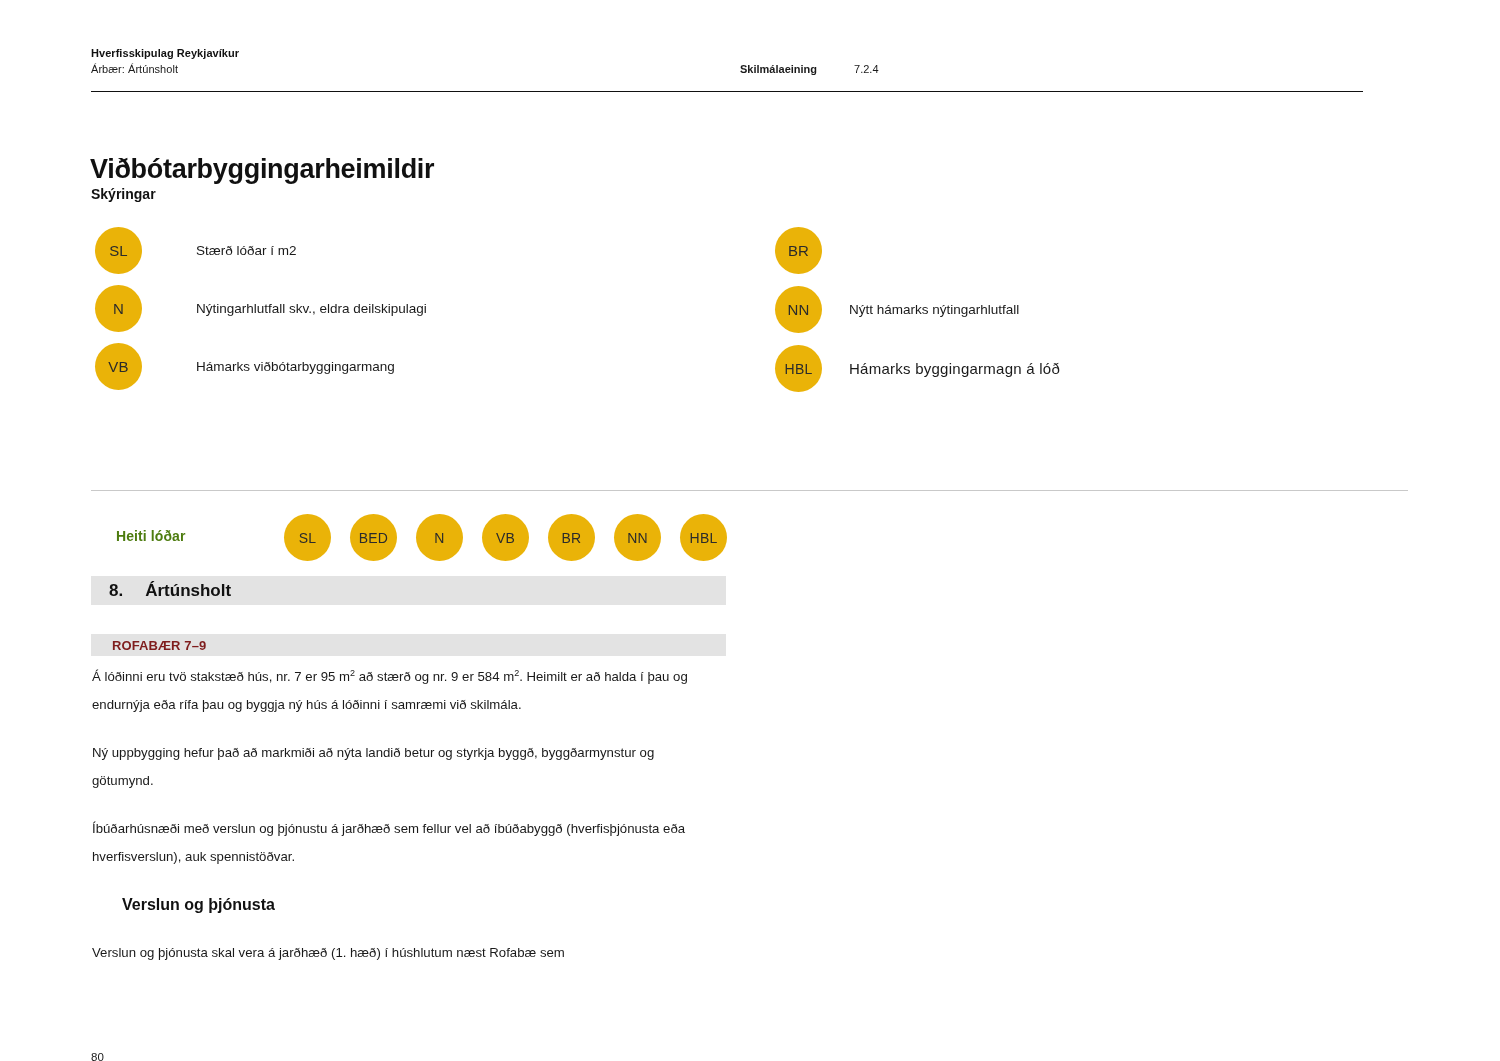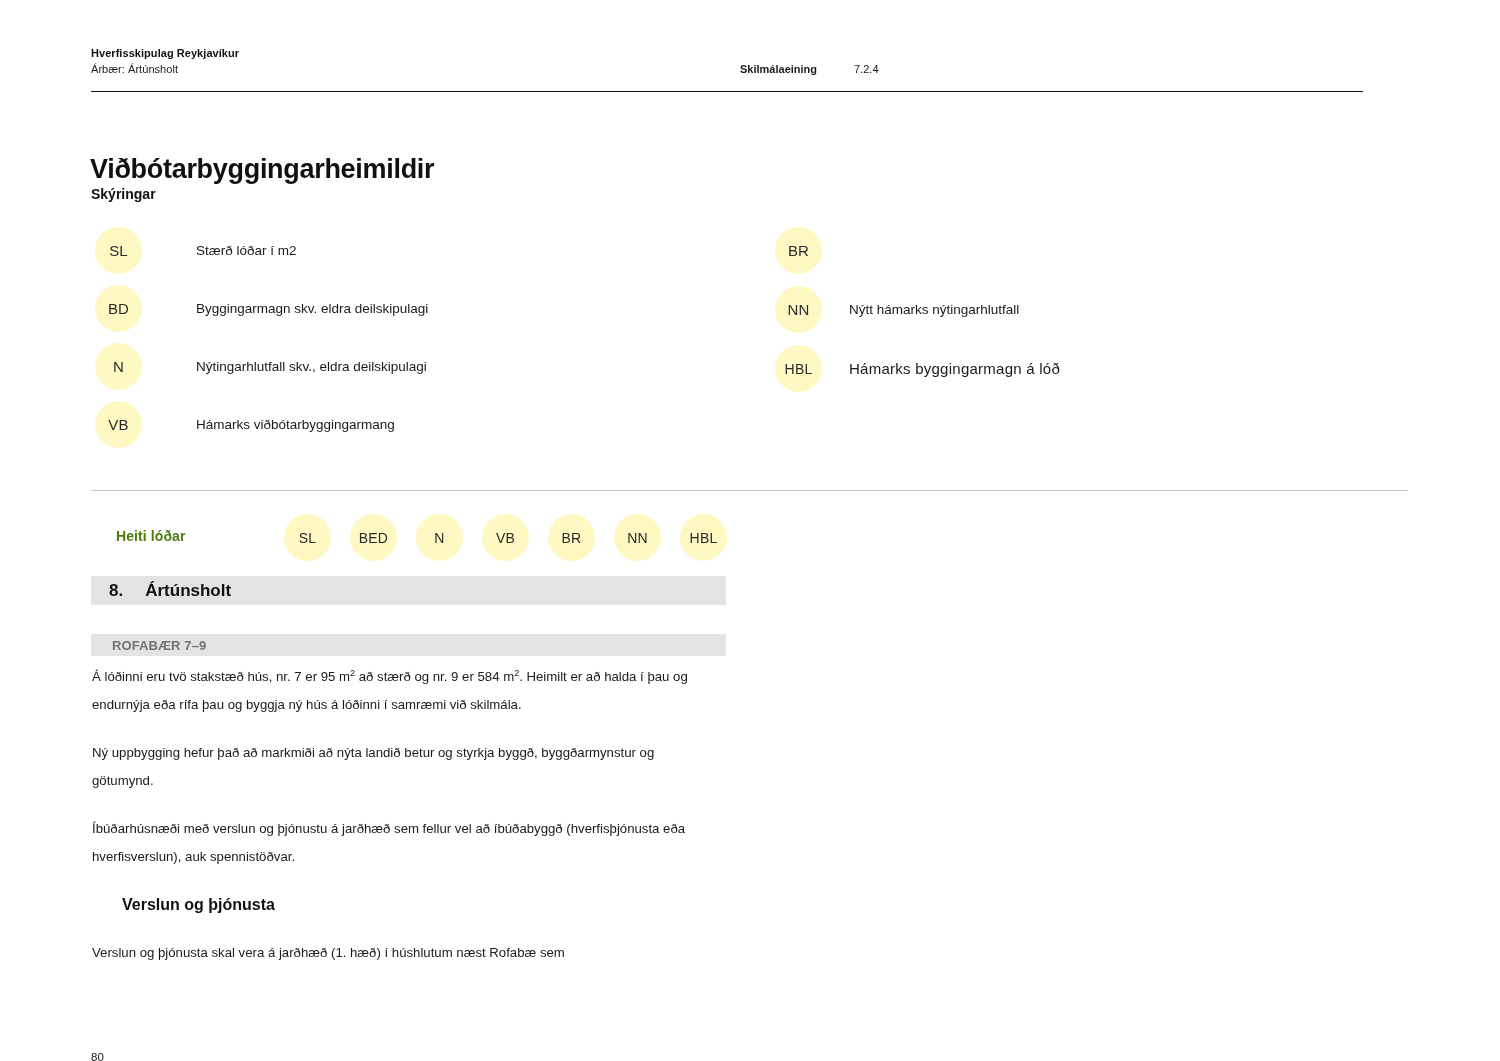--- a/index.html
+++ b/index.html
@@ -102,21 +102,21 @@
     margin-bottom: 11px;
     display: flex;
     align-items: center;
   }
   .legend-col.right .legend-row { margin-bottom: 12px; }
 
   .badge {
     width: 47px;
     height: 47px;
     border-radius: 50%;
-    background: #fef9c3;
+    background: #eab308;
     color: #2b2b2b;
     font-size: 15px;
     display: flex;
     align-items: center;
     justify-content: center;
     flex: 0 0 auto;
     letter-spacing: 0.2px;
   }
   .badge.small-label { font-size: 14px; }
 
@@ -196,21 +196,21 @@
   .bar-lot {
     top: 634px;
     height: 22px;
     display: flex;
     align-items: center;
   }
   .bar-lot .txt {
     margin-left: 21px;
     font-size: 13px;
     font-weight: bold;
-    color: #737373;
+    color: #7f1d1d;
     letter-spacing: 0.1px;
   }
 
   
   .body-copy {
     position: absolute;
     left: 92px;
     top: 663px;
     width: 600px;
     font-size: 13.2px;
@@ -258,24 +258,20 @@
   </div>
   <div class="header-rule"></div>
 
   <h1 class="page-title">Viðbótarbyggingarheimildir</h1>
   <h2 class="page-subtitle">Skýringar</h2>
 
   <div class="legend-col left">
     <div class="legend-row">
       <span class="badge">SL</span>
       <span class="legend-text">Stærð lóðar í m2</span>
-    </div>
-    <div class="legend-row">
-      <span class="badge">BD</span>
-      <span class="legend-text">Byggingarmagn skv. eldra deilskipulagi</span>
     </div>
     <div class="legend-row">
       <span class="badge">N</span>
       <span class="legend-text">Nýtingarhlutfall skv., eldra deilskipulagi</span>
     </div>
     <div class="legend-row">
       <span class="badge">VB</span>
       <span class="legend-text">Hámarks viðbótarbyggingarmang</span>
     </div>
   </div>

